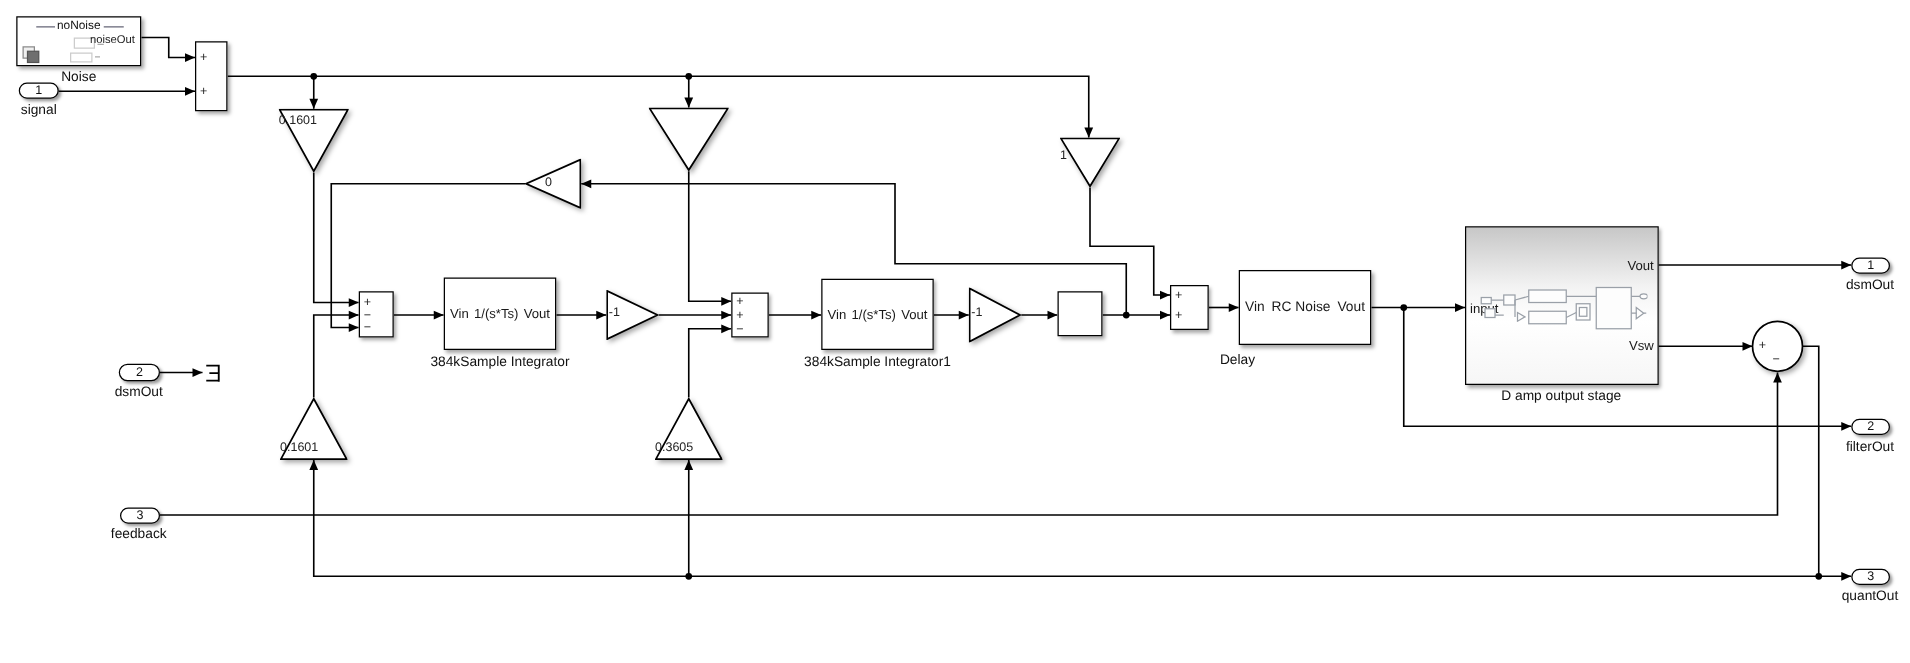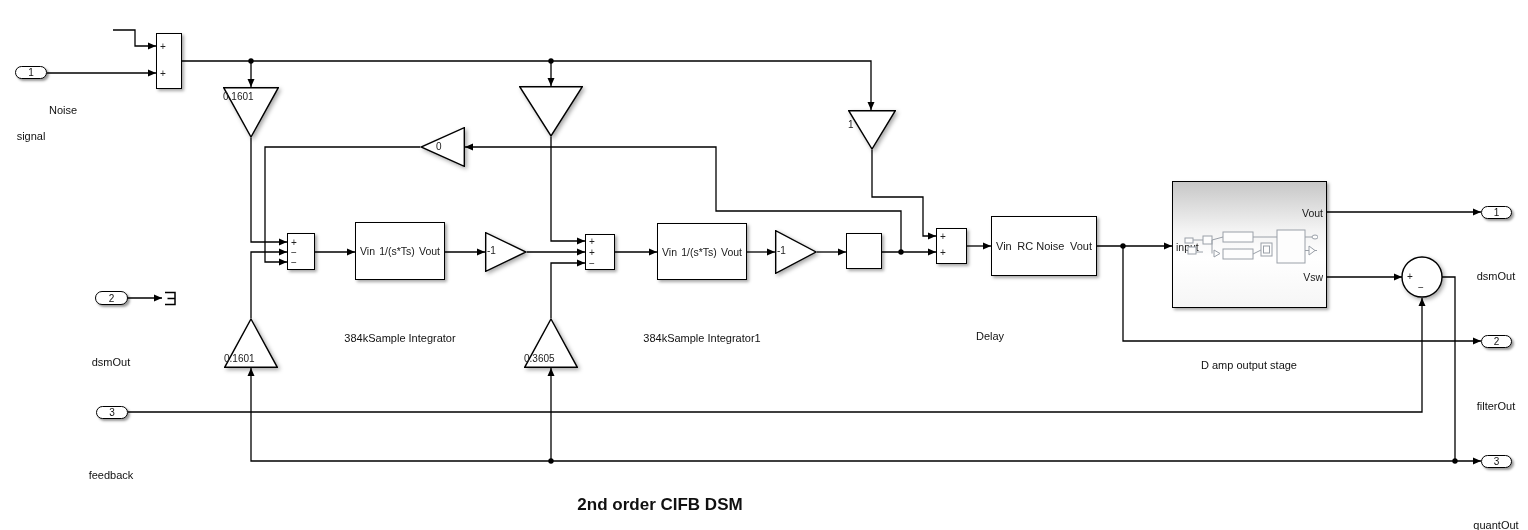--- a/index.html
+++ b/index.html
@@ -4,21 +4,21 @@
 <style>
   html,body{margin:0;padding:0;background:#fff;}
   #canvas{position:relative;width:1528px;height:530px;background:#ffffff;overflow:hidden;
           font-family:"Liberation Sans", sans-serif;color:#111;}
   #wires{position:absolute;left:0;top:0;z-index:1;}
   .blk{position:absolute;background:#fff;border:1.4px solid #000;box-sizing:border-box;
        box-shadow:2px 2px 3px rgba(0,0,0,0.35);z-index:2;}
   .sum .sign{position:absolute;left:3px;font-size:10px;line-height:10px;color:#222;}
   .flowtxt{display:flex;align-items:center;justify-content:space-between;
            padding:0 4px;font-size:10.5px;color:#1a1a1a;}
-  .lbl{position:absolute;text-align:center;font-size:11px;color:#111;z-index:3;white-space:nowrap;margin-top:48px;}
+  .lbl{position:absolute;text-align:center;font-size:11px;color:#111;z-index:3;white-space:nowrap;}
   .oval{position:absolute;background:#fff;border:1.3px solid #000;border-radius:8px;
         box-sizing:border-box;display:flex;align-items:center;justify-content:center;
         font-size:10px;color:#111;box-shadow:2px 2px 2.5px rgba(0,0,0,0.4);z-index:2;}
   .gain{position:absolute;z-index:2;}
   .gain svg{display:block;filter:drop-shadow(2px 2px 2px rgba(0,0,0,0.35));}
   .gain .gv{position:absolute;font-size:10px;color:#222;}
   .gd .gv{left:0;right:0;top:4px;}
   .gd3 .gv{left:0;right:0;top:9px;}
   .gu .gv{left:0;right:0;bottom:4px;}
   .gl .gv{top:14px;left:16px;width:27px;}
@@ -97,20 +97,34 @@
       <polyline points="128,298 162,298" fill="none" stroke="#000" stroke-width="1.3"></polyline>
       <polygon points="162,298 154,294.5 154,301.5" fill="#000"></polygon>
       <circle cx="251" cy="61" r="2.7" fill="#000"></circle>
       <circle cx="551" cy="61" r="2.7" fill="#000"></circle>
       <circle cx="901" cy="252" r="2.7" fill="#000"></circle>
       <circle cx="1123" cy="246" r="2.7" fill="#000"></circle>
       <circle cx="551" cy="461" r="2.7" fill="#000"></circle>
       <circle cx="1455" cy="461" r="2.7" fill="#000"></circle>
     </svg>
 
+  <div class="blk" style="left:13px;top:13px;width:100px;height:40px;">
+    <div class="noise-el" style="left:15px;top:7px;width:15px;height:1px;background:#667;"></div>
+    <div class="noise-el" style="left:69px;top:7px;width:16px;height:1px;background:#667;"></div>
+    <span class="noise-el" style="left:0;right:0;top:1px;text-align:center;font-size:9.5px;color:#111;">noNoise</span>
+    <div class="noise-el" style="left:45px;top:16px;width:17px;height:9px;border:1px solid #ccc;box-sizing:border-box;"></div>
+    <div class="noise-el" style="left:64px;top:21px;width:5px;height:1px;background:#aaa;"></div>
+    <div class="noise-el" style="left:42px;top:28px;width:18px;height:8px;border:1px solid #ccc;box-sizing:border-box;"></div>
+    <div class="noise-el" style="left:62px;top:31px;width:4px;height:1px;background:#aaa;"></div>
+    <span class="noise-el" style="right:4px;top:12px;font-size:9px;color:#222;">noiseOut</span>
+    <svg class="noise-el" style="left:3px;top:22px;" width="15" height="15">
+      <rect x="1.5" y="1.5" width="9" height="9" fill="#f0f0f0" stroke="#8a8a8a" stroke-width="1"></rect>
+      <rect x="5" y="5" width="9" height="9" fill="#6f6f6f" stroke="#555" stroke-width="1"></rect>
+    </svg>
+  </div>
   <div class="lbl" style="left:23px;top:56px;width:80px;">Noise</div>
 
   <div class="oval" style="left:15px;top:66px;width:32px;height:13px;">
     <span>1</span>
   </div>
   <div class="lbl" style="left:1px;top:82px;width:60px;">signal</div>
 
   <div class="oval" style="left:95px;top:291px;width:33px;height:14px;">
     <span>2</span>
   </div>
@@ -261,14 +275,13 @@
   <div class="oval" style="left:1481px;top:335px;width:31px;height:13px;">
     <span>2</span>
   </div>
   <div class="lbl" style="left:1446px;top:352px;width:100px;">filterOut</div>
 
   <div class="oval" style="left:1481px;top:455px;width:31px;height:13px;">
     <span>3</span>
   </div>
   <div class="lbl" style="left:1446px;top:471px;width:100px;">quantOut</div>
 
-  <div id="title">2nd order CIFB DSM</div>
 </div>
 
 </body></html>

